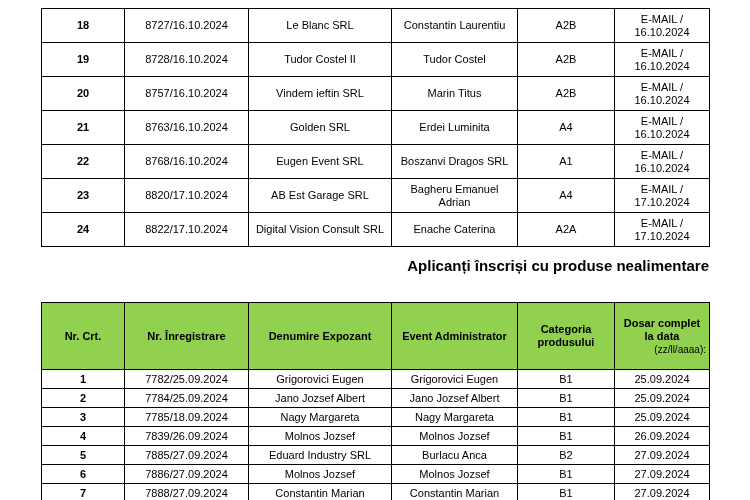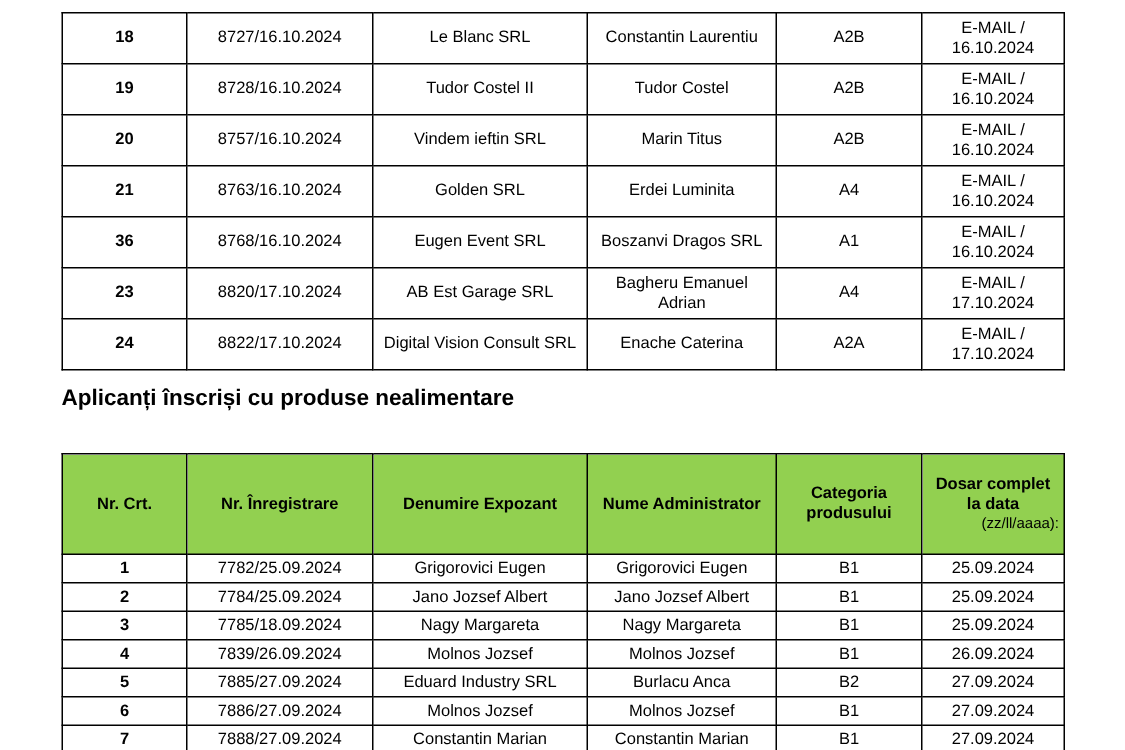--- a/index.html
+++ b/index.html
@@ -32,21 +32,21 @@
     overflow: hidden;
     font-weight: normal;
   }
   #table1 { position: absolute; left: 41px; top: 8px; }
   #table1 td { height: 31px; }
   #heading {
     position: absolute;
     left: 41px;
     top: 257px;
     width: 668px;
-    text-align: left;
+    text-align: right;
     font-size: 15px;
     font-weight: bold;
   }
   #table2 { position: absolute; left: 41px; top: 302px; }
   #table2 thead th {
     background: #92D050;
     font-weight: bold;
     height: 64px;
   }
   #table2 tbody td { height: 16px; }
@@ -105,21 +105,21 @@
       <tr>
         <td class="b">21</td>
         <td>8763/16.10.2024</td>
         <td>Golden SRL</td>
         <td>Erdei Luminita</td>
         <td>A4</td>
         <td class="pre">E-MAIL /
 16.10.2024</td>
       </tr>
       <tr>
-        <td class="b">36</td>
+        <td class="b">22</td>
         <td>8768/16.10.2024</td>
         <td>Eugen Event SRL</td>
         <td>Boszanvi Dragos SRL</td>
         <td>A1</td>
         <td class="pre">E-MAIL /
 16.10.2024</td>
       </tr>
       <tr>
         <td class="b">23</td>
         <td>8820/17.10.2024</td>
@@ -150,21 +150,21 @@
         <col class="c3">
         <col class="c4">
         <col class="c5">
         <col class="c6">
     </colgroup>
     <thead>
       <tr>
         <th>Nr. Crt.</th>
         <th>Nr. Înregistrare</th>
         <th>Denumire Expozant</th>
-        <th>Nume Administrator</th>
+        <th>Event Administrator</th>
         <th>Categoria produsului</th>
         <th>
           <div>Dosar complet la data</div>
           <div class="sub">(zz/ll/aaaa):</div>
         </th>
       </tr>
     </thead>
     <tbody>
       <tr>
         <td class="b">1</td>

